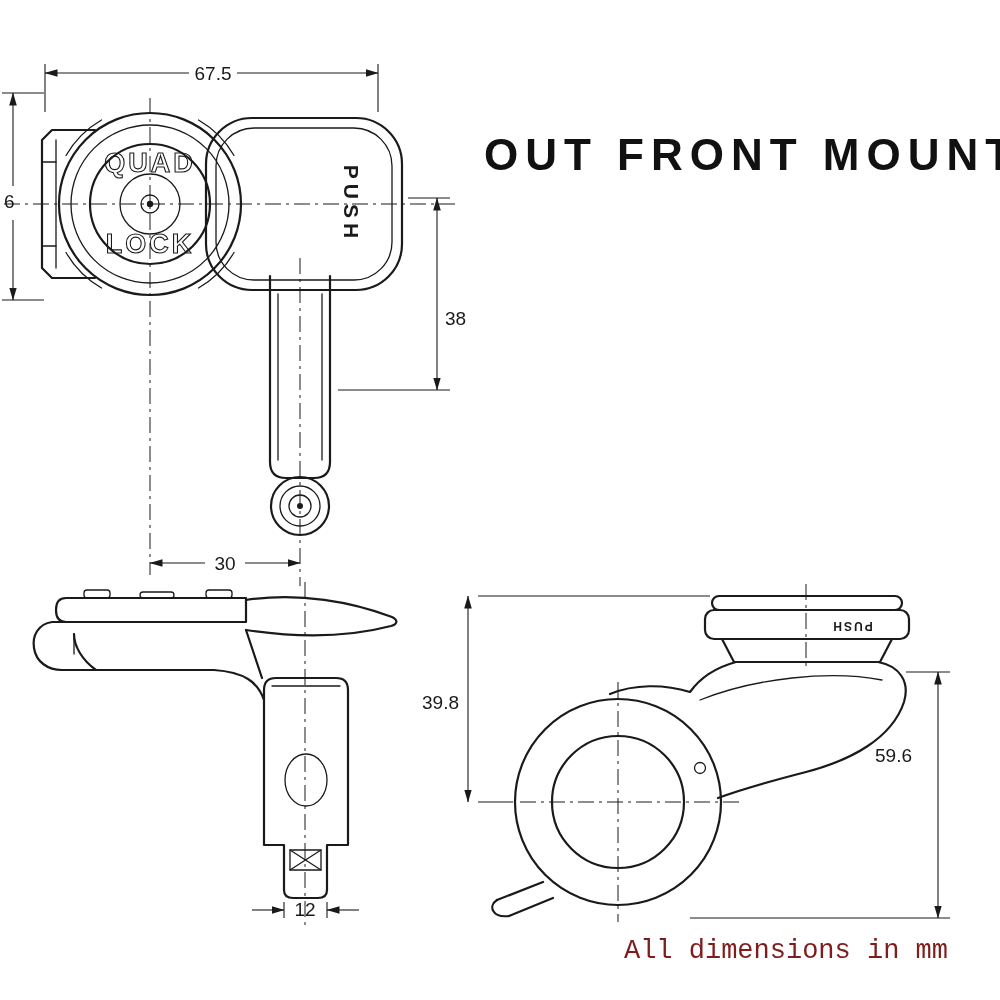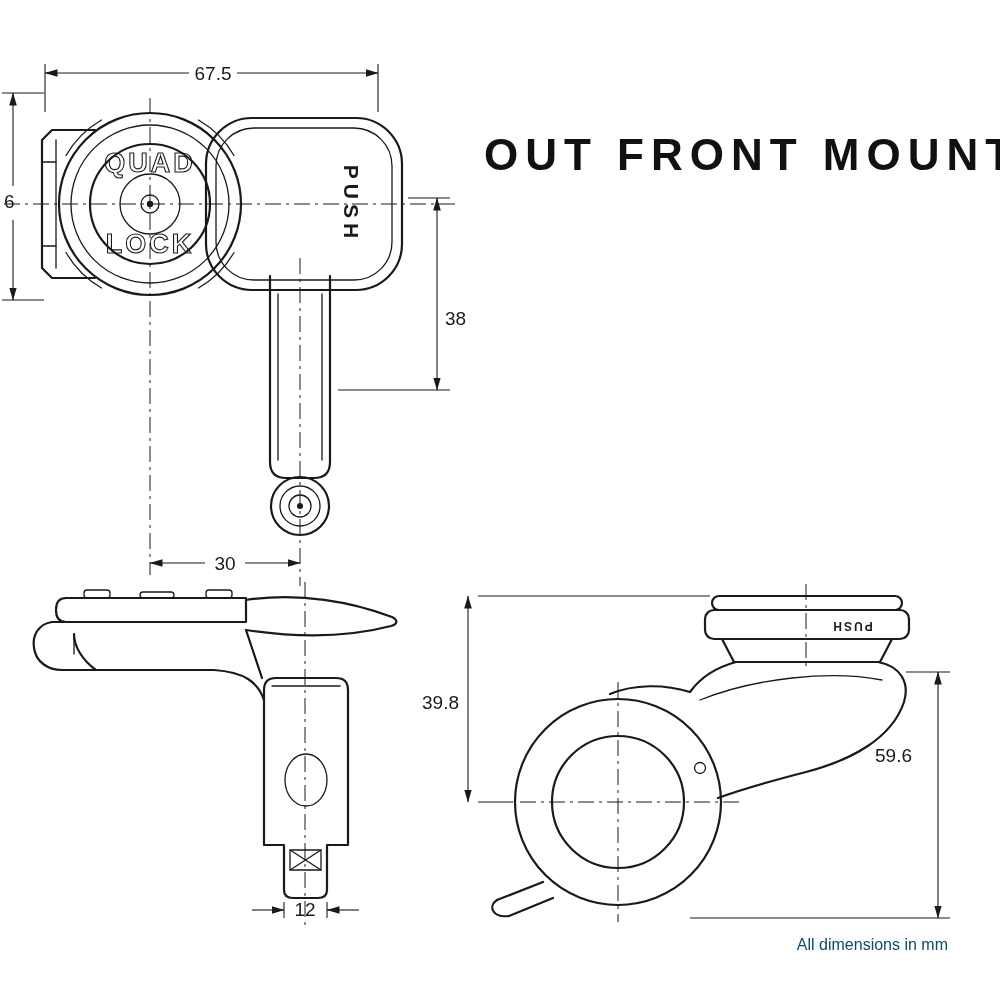--- a/index.html
+++ b/index.html
@@ -16,23 +16,24 @@
     left:484px;top:130px;
     font-size:44px;
     font-weight:700;
     letter-spacing:7px;
     color:#111;
     white-space:nowrap;
   }
   .footer-note{
     position:absolute;
     right:52px;top:936px;
-    font-size:16px;
-    color:#0c4a6e;
+    font-size:27px;
+    color:#7f1d1d;
     white-space:nowrap;
+    font-family:Liberation Mono, monospace;
   }
   text.dim{
     font-family:"Liberation Sans",sans-serif;
     font-size:19px;
     fill:#1a1a1a;
     stroke:none;
   }
   text.brand{
     font-family:"Liberation Sans",sans-serif;
     font-weight:700;

